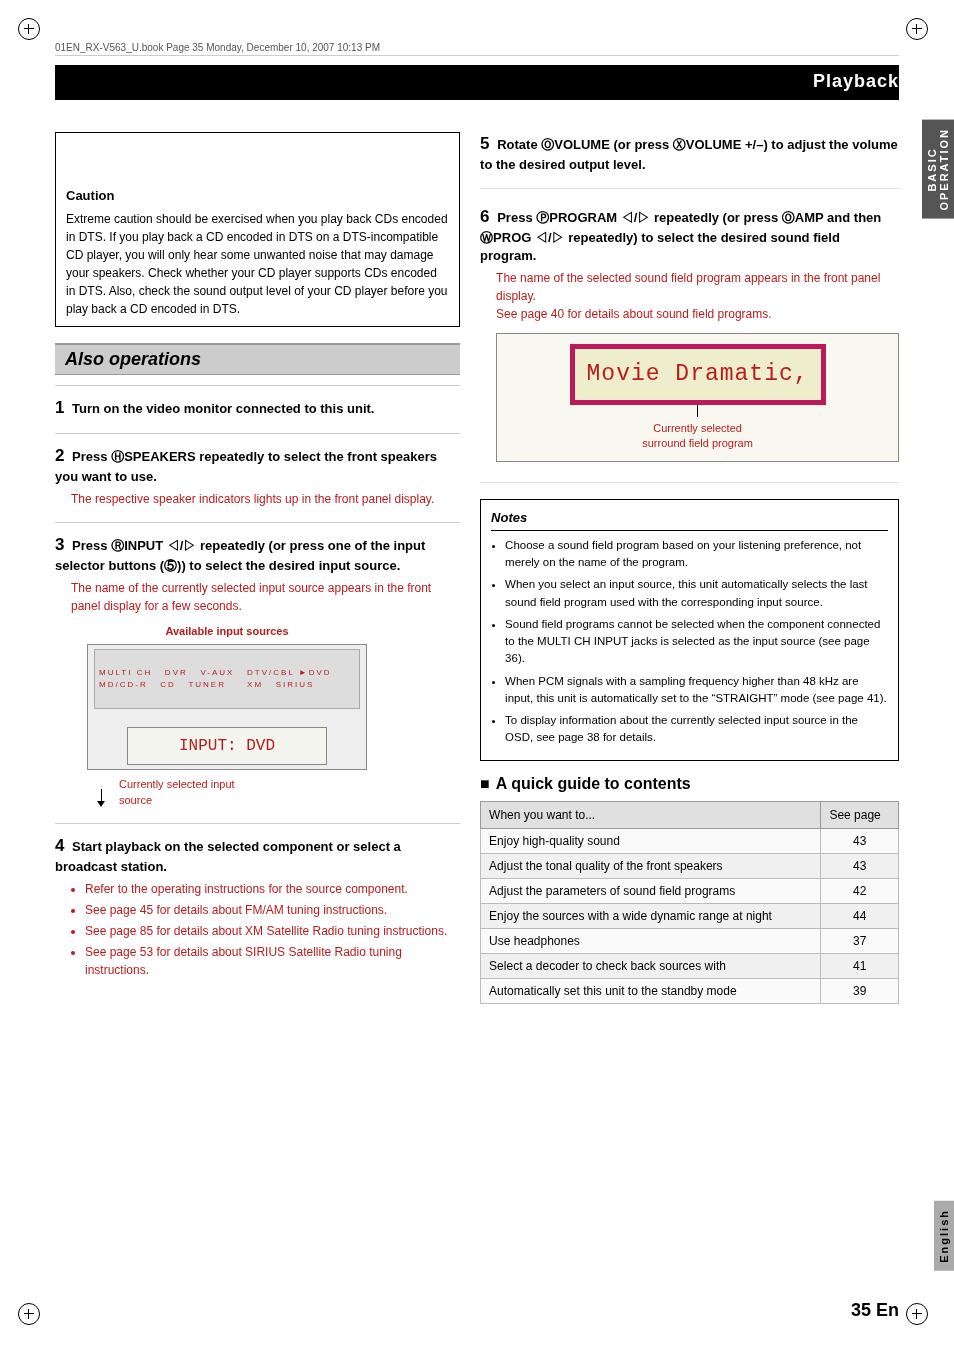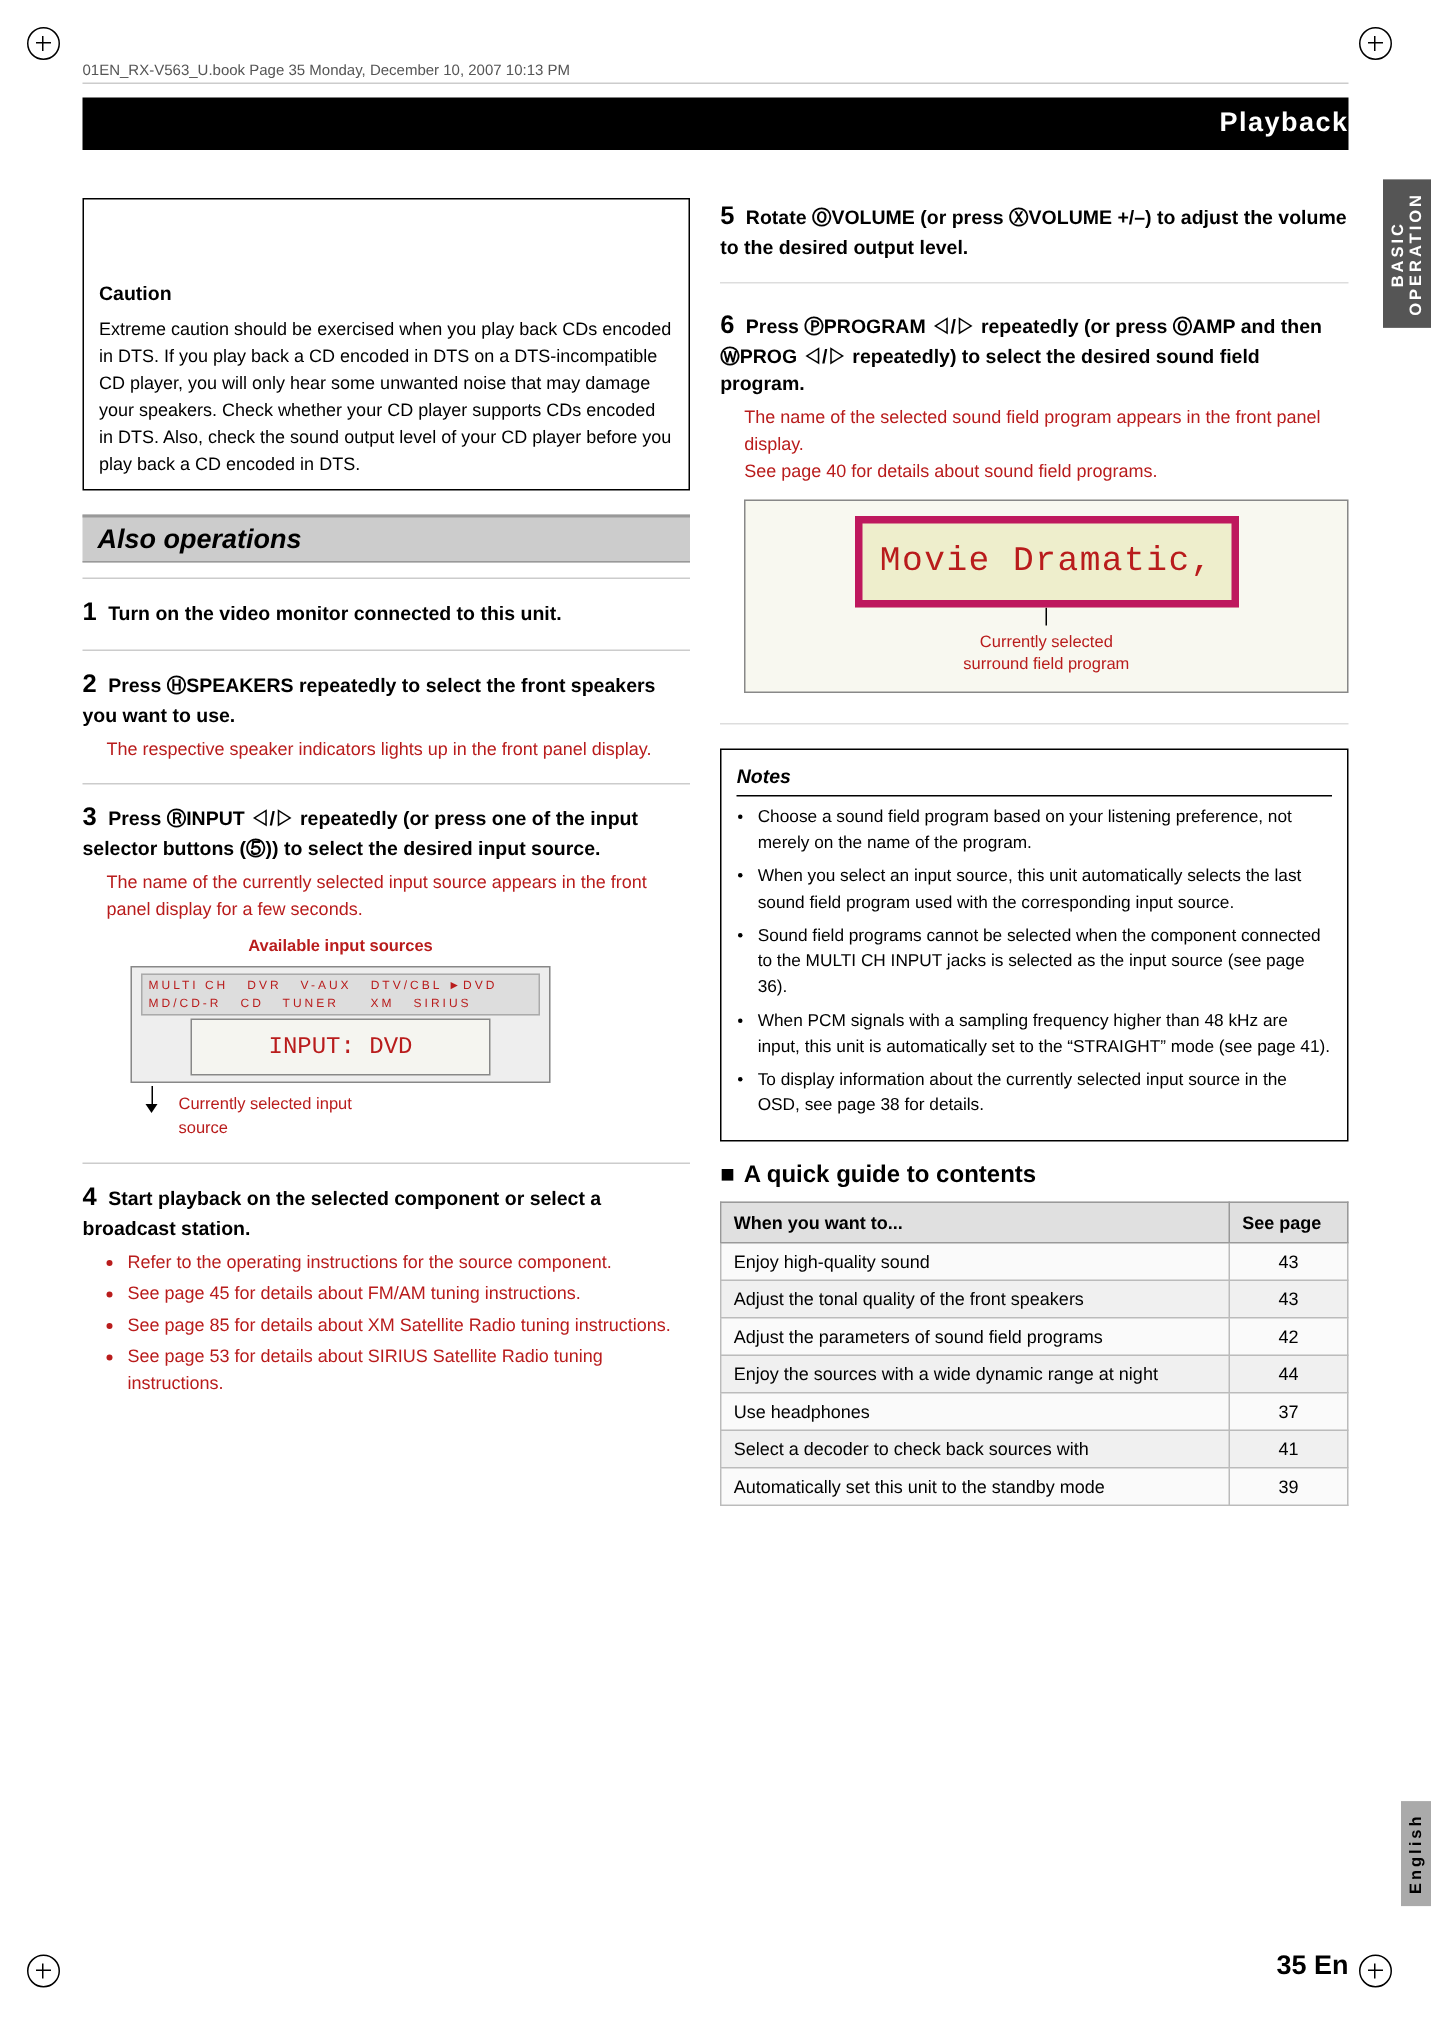--- a/index.html
+++ b/index.html
@@ -166,23 +166,23 @@
       font-size: 16px;
       padding: 6px 10px;
       display: inline-block;
       min-width: 200px;
       text-align: center;
     }
     .input-display-row {
       background: #ddd;
       border: 1px solid #aaa;
       font-size: 8px;
-      padding: 1px 4px;
+      padding: 17px 4px;
       letter-spacing: 2px;
-      margin-bottom: 2px;
+      margin-bottom: 18px;
       display: block;
       text-align: left;
     }
     .input-source-caption {
       font-size: 11px;
       margin-top: 4px;
       text-align: left;
       padding-left: 10px;
     }
     .arrow-down {
@@ -273,21 +273,21 @@
     .quick-table {
       width: 100%;
       border-collapse: collapse;
       font-size: 12px;
     }
     .quick-table th {
       background: #e0e0e0;
       border: 1px solid #999;
       padding: 6px 8px;
       text-align: left;
-      font-weight: bold;
+      font-weight: normal;
     }
     .quick-table td {
       border: 1px solid #bbb;
       padding: 5px 8px;
     }
     .quick-table tr:nth-child(odd) td { background: #fafafa; }
     .quick-table tr:nth-child(even) td { background: #f0f0f0; }
     .see-page-col { text-align: center; min-width: 40px; }
 
     
@@ -413,21 +413,21 @@
           <span>Press ⓇINPUT ◁/▷ repeatedly (or press one of the input selector buttons (⑤)) to select the desired input source.</span>
         </div>
         <div class="step-body">
           The name of the currently selected input source appears in the front panel display for a few seconds.
           <div class="input-diagram">
             <div class="input-diagram-label">Available input sources</div>
             <div style="border:1.5px solid #888; background:#eee; padding:4px 6px; display:inline-block; min-width:210px;">
               <span class="input-display-row">MULTI CH &nbsp; DVR &nbsp; V-AUX &nbsp; DTV/CBL ►DVD &nbsp; MD/CD-R &nbsp; CD &nbsp; TUNER &nbsp;&nbsp;&nbsp; XM &nbsp; SIRIUS</span>
               <div class="input-display-box">INPUT: DVD</div>
             </div>
-            <div style="display:flex; align-items:flex-start; padding-left:10px; margin-top:2px;">
+            <div style="display:flex; align-items:flex-end; padding-left:10px; margin-top:2px;">
               <div style="display:flex; flex-direction:column; align-items:center; margin-right:4px;">
                 <div style="width:1px; height:12px; background:#000;"></div>
                 <div class="arrow-down"></div>
               </div>
               <div class="input-source-caption">Currently selected input<br>source</div>
             </div>
           </div>
         </div>
       </div>
 

